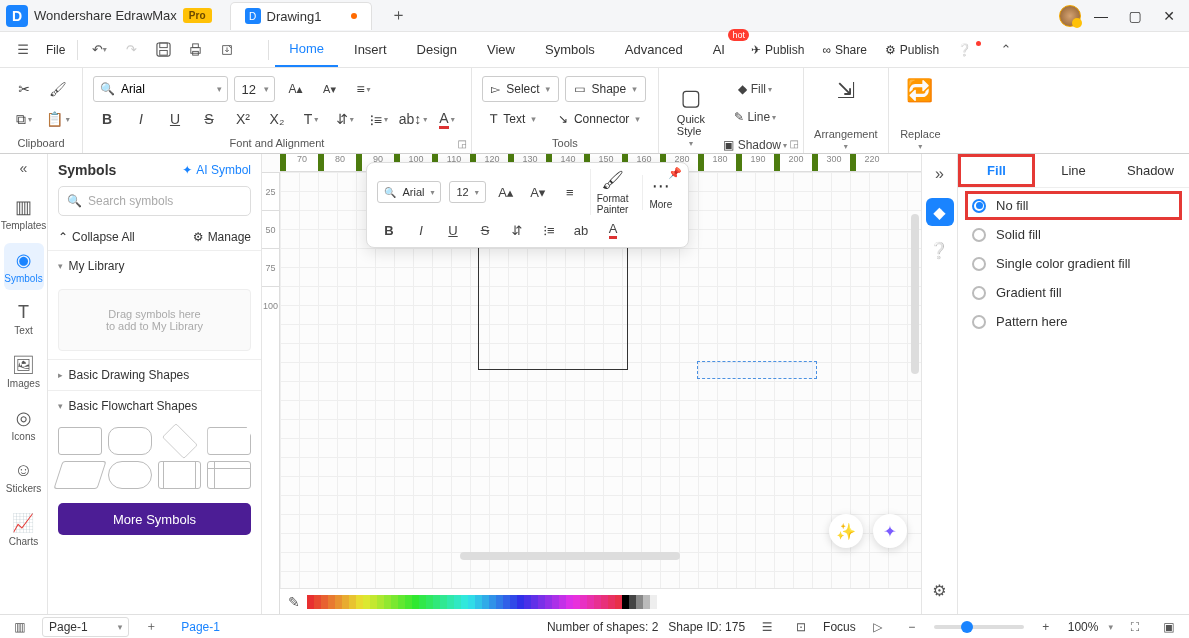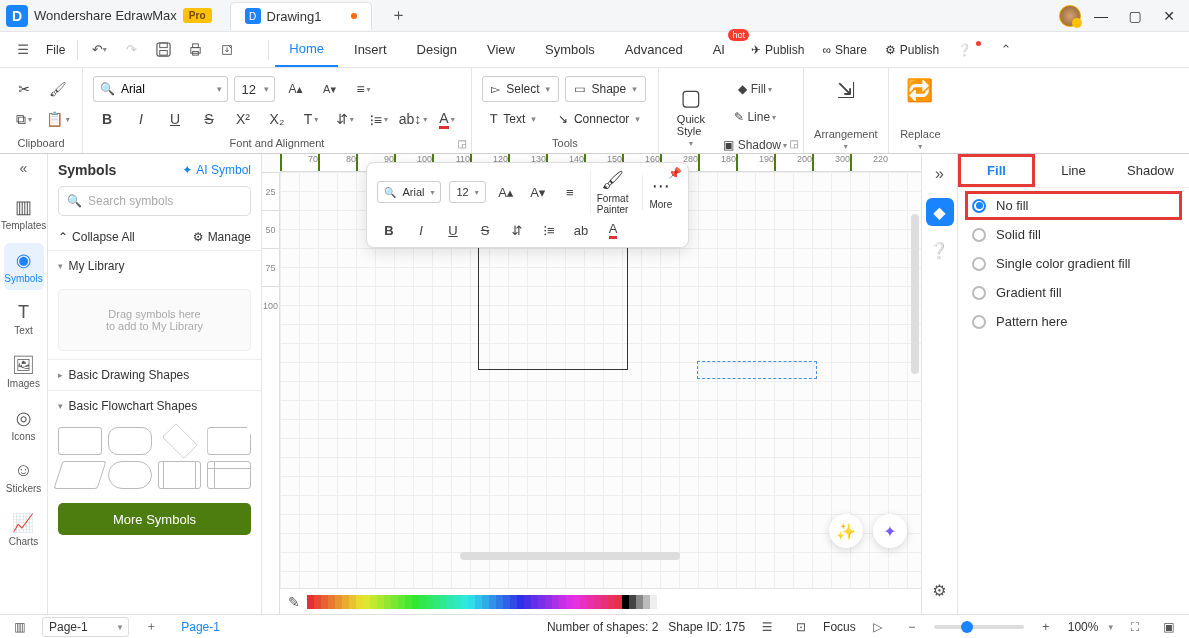--- a/index.html
+++ b/index.html
@@ -57,25 +57,25 @@
 .sympanel .ssearch{margin:0 10px 8px 10px;border:1px solid #ddd;border-radius:5px;height:30px;display:flex;align-items:center;padding:0 8px;gap:6px;color:#aaa;font-size:12px;}
 .sympanel .srow{display:flex;align-items:center;justify-content:space-between;padding:6px 10px;font-size:12px;color:#333;}
 .sympanel .cat{padding:8px 10px;font-size:12px;color:#333;display:flex;align-items:center;gap:6px;border-top:1px solid #eee;}
 .sympanel .cat .chev{font-size:9px;color:#888;}
 .sympanel .dropzone{margin:8px 10px;border:1px dashed #ffffff00;background:#fafafa;border:1px solid #eee;border-radius:4px;height:62px;display:flex;align-items:center;justify-content:center;text-align:center;color:#aaa;font-size:11px;padding:0 20px;}
 .sympanel .shapes{display:grid;grid-template-columns:repeat(4,1fr);gap:6px;padding:6px 10px;}
 .sympanel .shapes .shp{height:28px;border:1px solid #bbb;border-radius:3px;background:#fff;}
 .sympanel .shapes .shp.round{border-radius:10px;}
 .sympanel .shapes .shp.diamond{transform:rotate(45deg) scale(0.7);}
 .sympanel .shapes .shp.para{transform:skewX(-18deg);}
-.sympanel .more{margin:8px 10px 10px 10px;background:#4d7c0f;color:#fff;height:32px;border-radius:5px;display:flex;align-items:center;justify-content:center;font-size:13px;cursor:pointer;}
+.sympanel .more{margin:8px 10px 10px 10px;background:#4c1d95;color:#fff;height:32px;border-radius:5px;display:flex;align-items:center;justify-content:center;font-size:13px;cursor:pointer;}
 
 .canvaswrap{flex:1;position:relative;background:#fcfcfc;overflow:hidden;}
 .hruler{height:18px;background:#fff;border-bottom:1px solid #ddd;display:flex;font-size:9px;color:#888;position:relative;margin-left:18px;}
-.hruler span{width:38px;text-align:right;border-left:2px solid #4d7c0f;}
+.hruler span{width:38px;text-align:center;border-left:6px solid #4d7c0f;}
 .vruler{position:absolute;left:0;top:18px;bottom:0;width:18px;background:#fff;border-right:1px solid #ddd;display:flex;flex-direction:column;font-size:9px;color:#888;}
 .vruler span{height:38px;display:flex;align-items:center;justify-content:center;border-top:1px solid #ddd;writing-mode:horizontal-tb;}
 .grid{position:absolute;left:18px;top:18px;right:0;bottom:26px;background-image:linear-gradient(#eee 1px,transparent 1px),linear-gradient(90deg,#eee 1px,transparent 1px);background-size:19px 19px;}
 .shapebox{position:absolute;left:198px;top:74px;width:150px;height:124px;border:1.5px solid #333;background:transparent;}
 .textsel{position:absolute;left:218px;top:114px;width:120px;height:18px;border:1px dashed #4a90e2;background:rgba(200,220,255,0.15);}
 .floatbar{position:absolute;left:104px;top:8px;background:#fff;border:1px solid #ddd;border-radius:8px;box-shadow:0 4px 16px rgba(0,0,0,0.12);padding:6px 10px;display:flex;flex-direction:column;gap:4px;}
 .floatbar .frow{display:flex;align-items:center;gap:8px;}
 .floatbar .frow .fsel{border:1px solid #ccc;border-radius:3px;height:22px;display:flex;align-items:center;padding:0 6px;font-size:11px;gap:6px;}
 .floatbar .fib{width:24px;height:22px;display:flex;align-items:center;justify-content:center;font-size:13px;color:#444;cursor:pointer;}
 .floatbar .vcol{display:flex;flex-direction:column;align-items:center;font-size:10px;gap:2px;padding:0 6px;border-left:1px solid #eee;}

